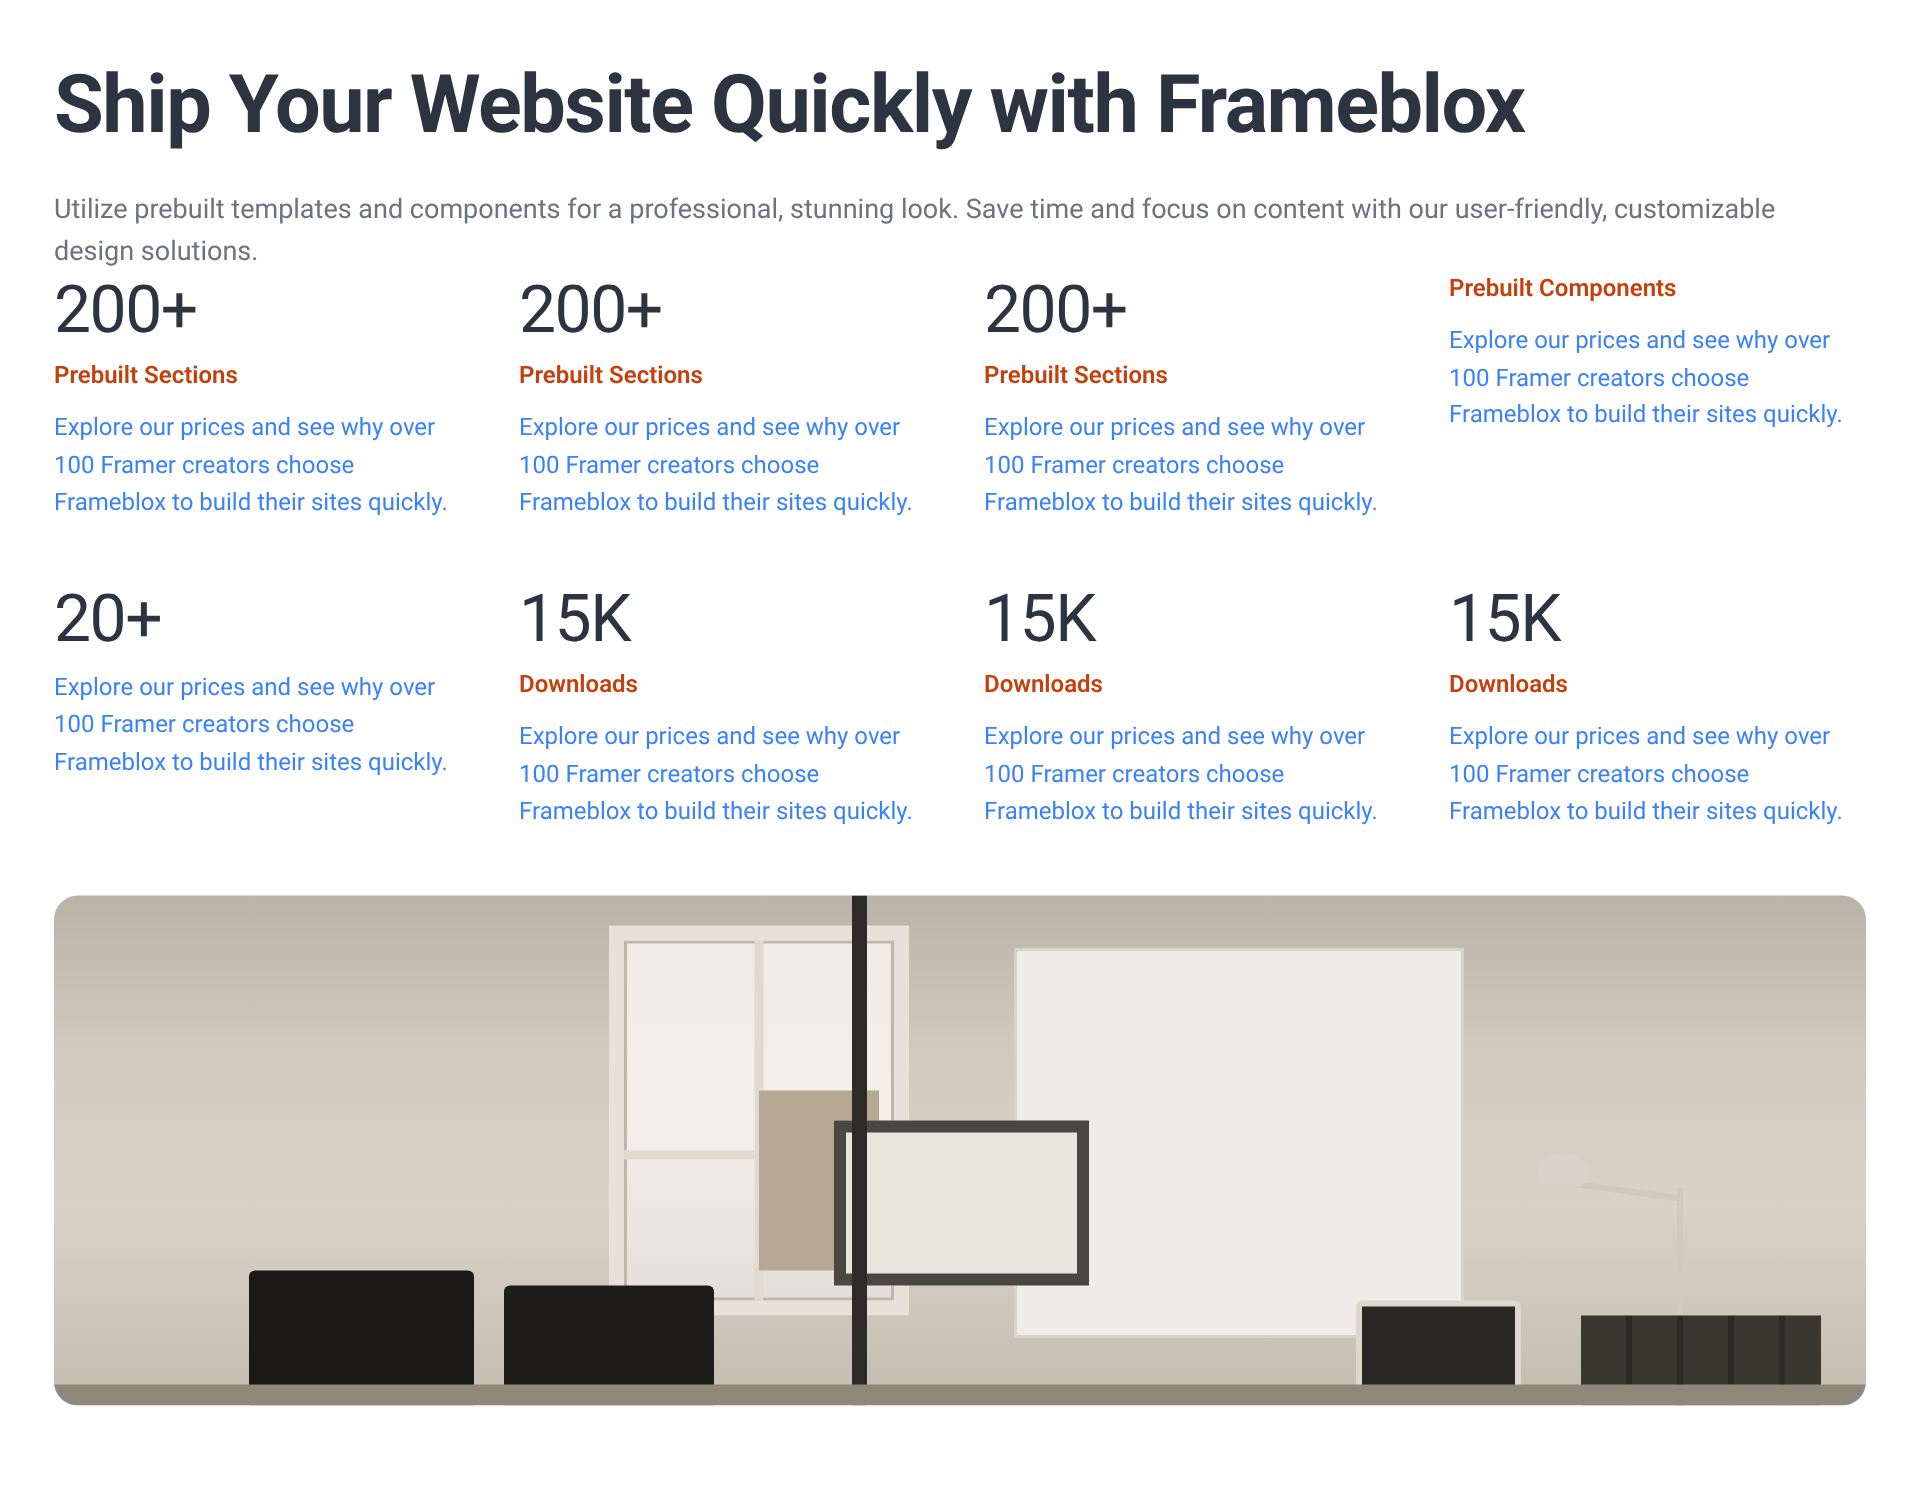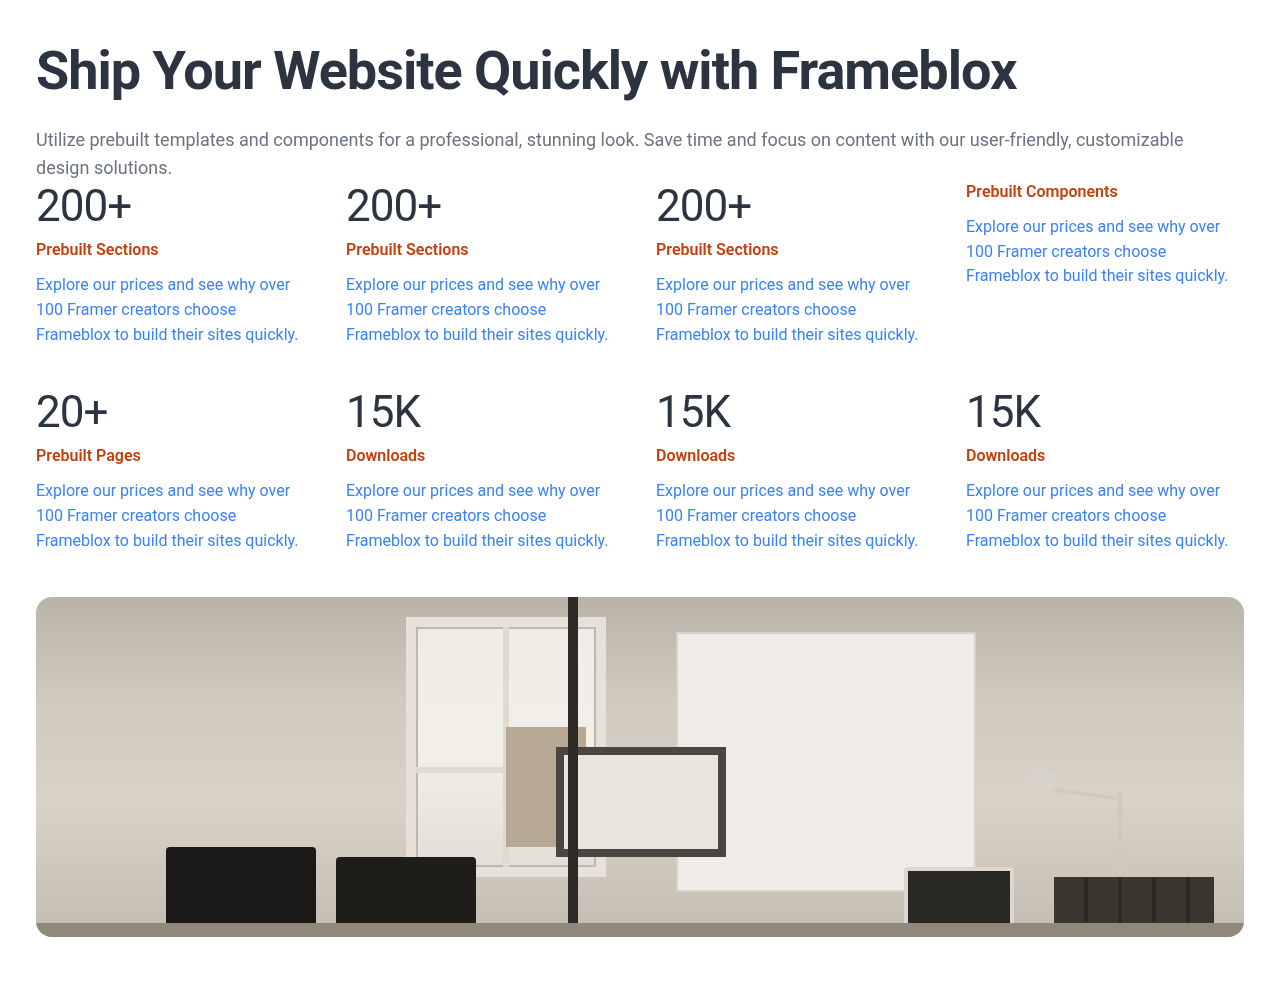--- a/index.html
+++ b/index.html
@@ -185,21 +185,20 @@
     <div class="stat-value">200+</div>
     <div class="stat-label">Prebuilt Sections</div>
     <div class="stat-desc">Explore our prices and see why over 100 Framer creators choose Frameblox to build their sites quickly.</div>
   </div>
   <div class="stat">
     <div class="stat-label">Prebuilt Components</div>
     <div class="stat-desc">Explore our prices and see why over 100 Framer creators choose Frameblox to build their sites quickly.</div>
   </div>
   <div class="stat">
     <div class="stat-value">20+</div>
-    <div class="stat-label">Prebuilt Pages</div>
     <div class="stat-desc">Explore our prices and see why over 100 Framer creators choose Frameblox to build their sites quickly.</div>
   </div>
   <div class="stat">
     <div class="stat-value">15K</div>
     <div class="stat-label">Downloads</div>
     <div class="stat-desc">Explore our prices and see why over 100 Framer creators choose Frameblox to build their sites quickly.</div>
   </div>
   <div class="stat">
     <div class="stat-value">15K</div>
     <div class="stat-label">Downloads</div>

